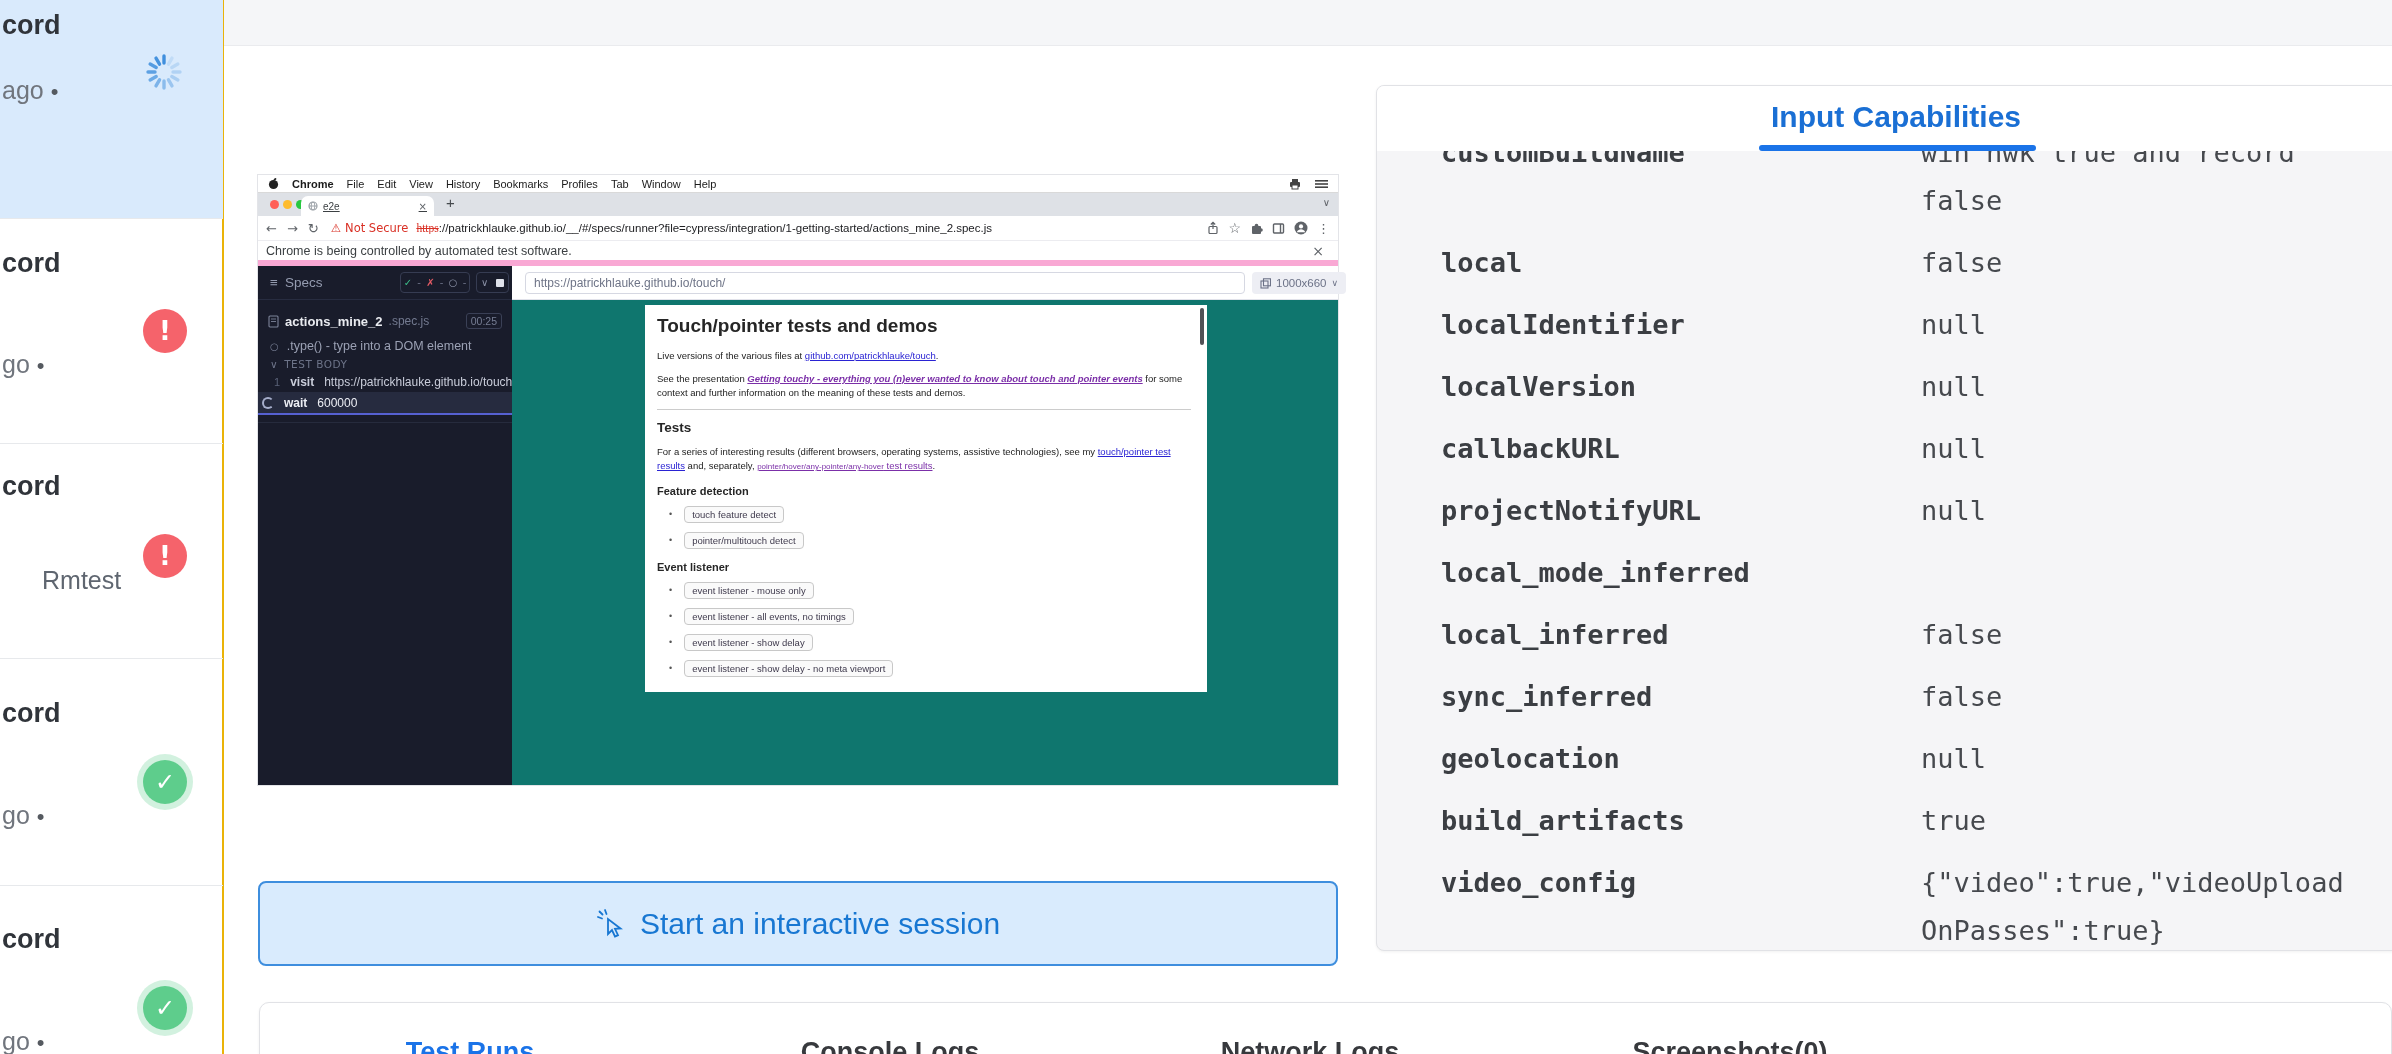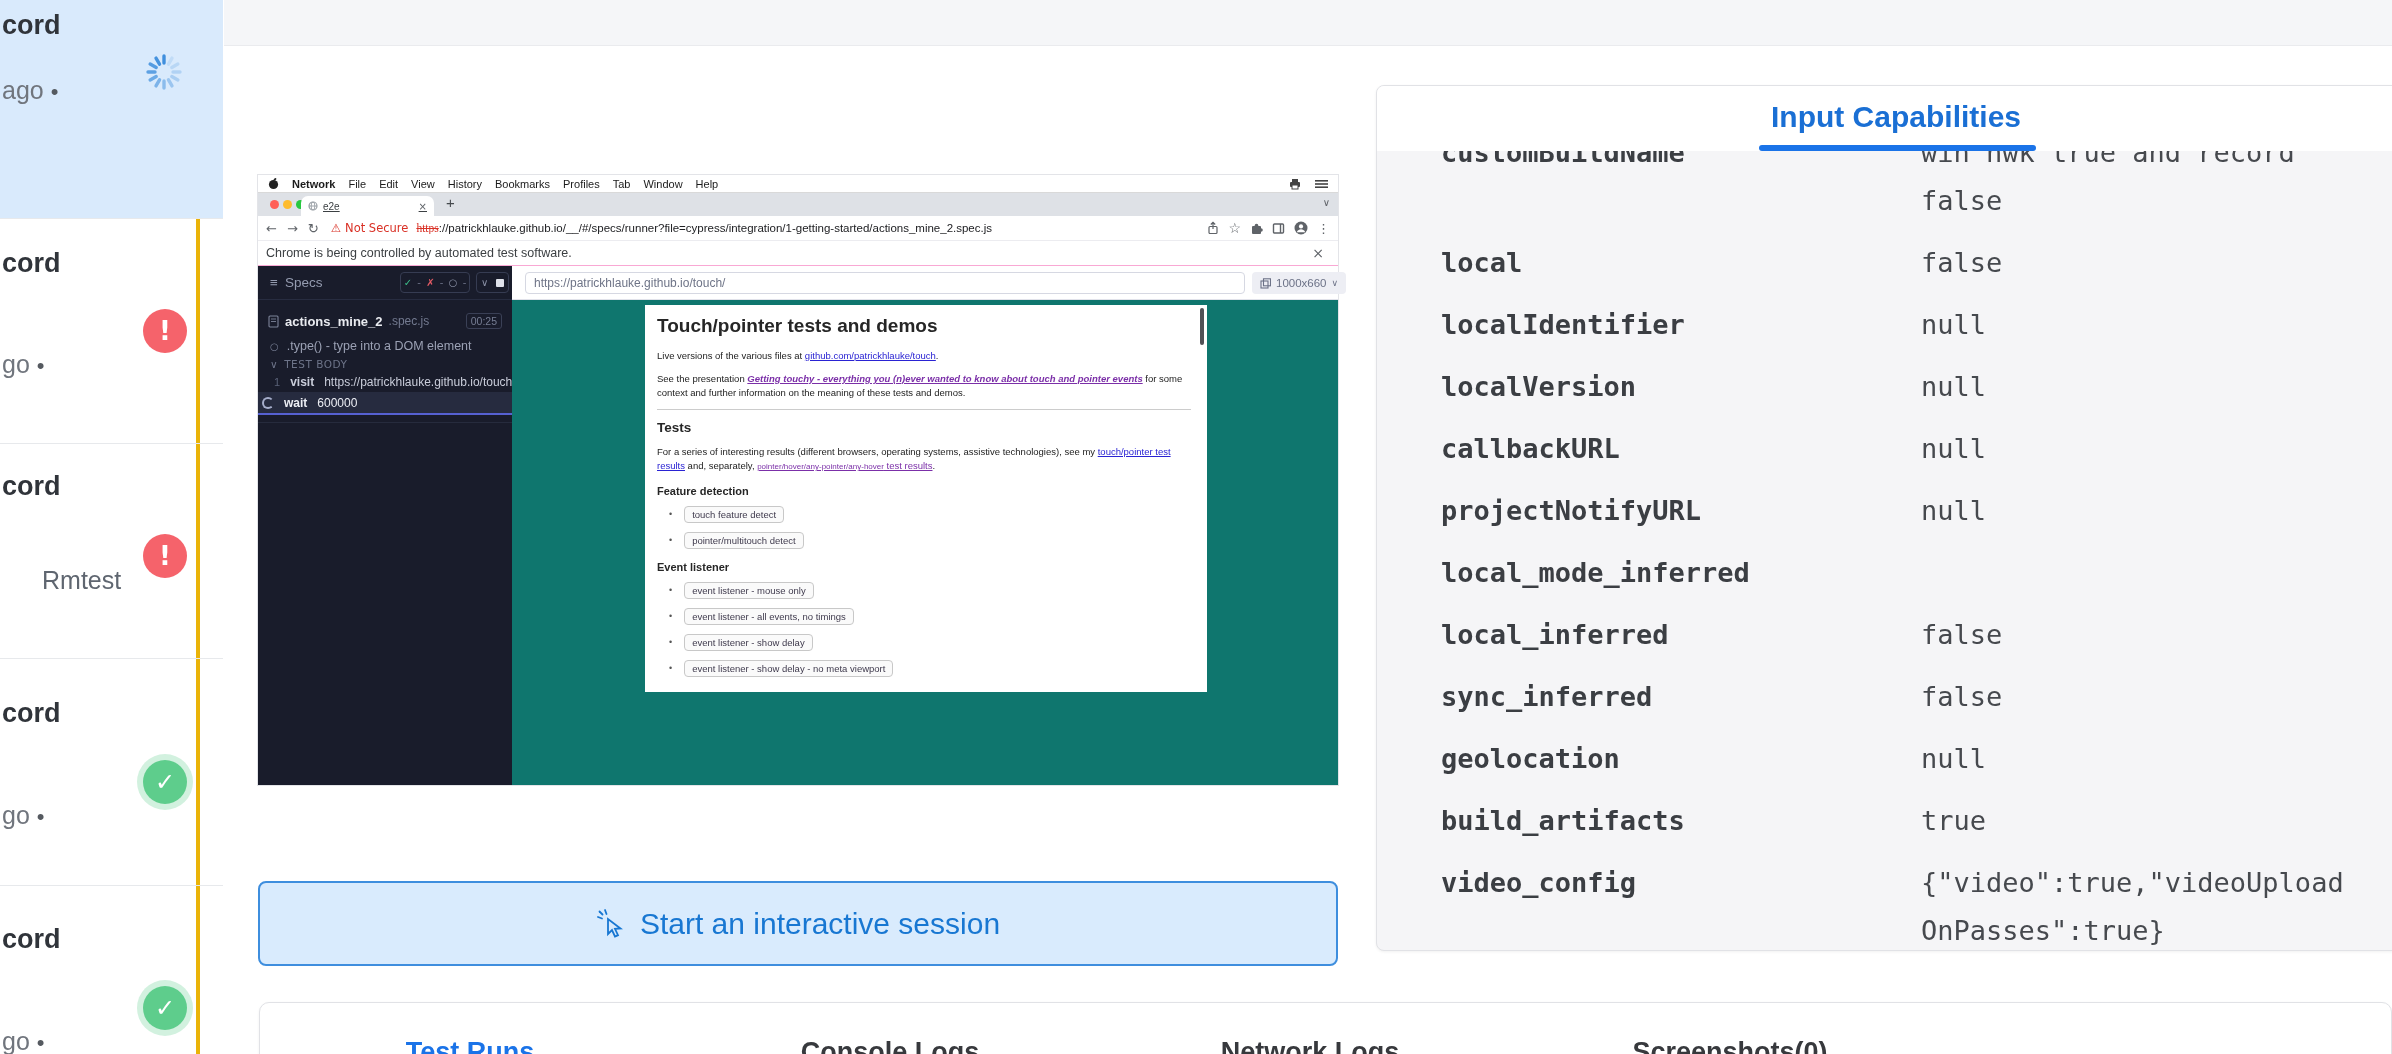--- a/index.html
+++ b/index.html
@@ -5,21 +5,21 @@
   * { margin:0; padding:0; box-sizing:border-box; }
   html,body { width:2392px; height:1054px; overflow:hidden; background:#fff; }
   body { font-family:"Liberation Sans", sans-serif; }
   .stage { position:relative; width:2392px; height:1054px; background:#fff; overflow:hidden; }
   .abs { position:absolute; }
 
   
   .topstrip { left:224px; top:0; width:2168px; height:46px; background:#f5f6f8; border-bottom:1px solid #eaebee; }
 
   
-  .sidebar { left:0; top:0; width:200px; height:1054px; background:#fff; border-right:4px solid #eab308;padding-left:24px; }
+  .sidebar { left:0; top:0; width:224px; height:1054px; background:#fff; border-right:2px solid #eab308;padding-left:24px; }
   .sb-item { position:absolute; left:0; width:223px; cursor:pointer; }
   .sb-item.sel { background:#d9eafc; }
   .sb-item.bordered { border-top:1px solid #e7e9ec; }
   .sb-title { position:absolute; left:2px; font-size:27px; font-weight:bold; color:#30343a; white-space:nowrap; }
   .sb-sub { position:absolute; left:2px; font-size:25px; color:#70757d; white-space:nowrap; }
   .sb-sub .dot { color:#555a60; font-size:22px; }
   .badge { position:absolute; width:44px; height:44px; border-radius:50%; display:flex; align-items:center; justify-content:center; color:#fff; font-weight:bold; font-family:"DejaVu Sans",sans-serif; }
   .badge.err { background:#f5636b; font-size:26px; }
   .badge.ok { background:#5ecd8c; font-size:24px; box-shadow:0 0 0 6px rgba(94,205,140,.28); }
 
@@ -35,21 +35,21 @@
   .tab .tclose { margin-left:auto; color:#5f6368; font-size:10px; font-family:"DejaVu Sans",sans-serif; }
   .newtab { position:absolute; left:188px; top:1px; font-size:15px; color:#45494d; }
   .tchev { position:absolute; right:8px; top:4px; font-size:10px; color:#5f6368; font-family:"DejaVu Sans",sans-serif; }
   .addressbar { position:absolute; left:0; top:41px; width:100%; height:25px; background:#fff; border-bottom:1px solid #ececf0; display:flex; align-items:center; padding:0 8px; font-size:11.5px; }
   .navic { color:#5f6368; font-size:13px; margin-right:10px; font-family:"DejaVu Sans",sans-serif; }
   .nsbadge { color:#d93025; display:flex; align-items:center; gap:4px; margin:0 8px 0 2px; font-family:"DejaVu Sans",sans-serif; }
   .urltext { color:#202124; white-space:nowrap; overflow:hidden; }
   .urltext .scheme { color:#d93025; text-decoration:line-through;font-family:Liberation Serif, serif; }
   .abicons { margin-left:auto; display:flex; align-items:center; gap:9px; }
   .abicons .gi { color:#5f6368; font-size:12px; font-family:"DejaVu Sans",sans-serif; }
-  .infobar { position:absolute; left:0; top:66px; width:100%; height:25px; background:#fff; border-bottom:1px solid #f9a8d4; display:flex; align-items:center; padding:0 8px; font-size:12.5px; color:#3c4043; }
+  .infobar { position:absolute; left:0; top:66px; width:100%; height:25px; background:#fff; border-bottom:6px solid #f9a8d4; display:flex; align-items:center; padding:0 8px; font-size:12.5px; color:#3c4043; }
   .infobar .ibclose { margin-left:auto; margin-right:6px; color:#5f6368; font-size:14px; font-family:"DejaVu Sans",sans-serif; }
 
   .runner { position:absolute; left:0; top:91px; width:100%; height:519px; }
   .cy-side { position:absolute; left:0; top:0; width:254px; height:519px; background:#191c2b; color:#9aa1b6; }
   .cy-tools { position:relative; height:34px; border-bottom:1px solid #272c40; }
   .cy-specs-label { position:absolute; left:12px; top:9px; font-size:13.5px; color:#959cb0; display:flex; gap:7px; align-items:center; }
   .cy-g1 { position:absolute; left:142px; top:6px; width:70px; height:21px; border:1px solid #363c52; border-radius:4px; display:flex; align-items:center; justify-content:space-around; font-size:10px; font-family:"DejaVu Sans",sans-serif; }
   .cy-g2 { position:absolute; left:218px; top:6px; width:33px; height:21px; border:1px solid #363c52; border-radius:4px; display:flex; align-items:center; justify-content:space-around; font-size:10px; font-family:"DejaVu Sans",sans-serif; }
   .st-pass { color:#3cbf8a; } .st-fail { color:#e45b64; } .st-pend { color:#8a90a5; } .st-dash { color:#6b7186; }
   .stopsq { width:8px; height:8px; background:#dfe2ea; border-radius:1px; }
@@ -182,21 +182,21 @@
     </div>
   </aside>
 
   <section class="abs browser">
 
     <div class="menubar">
       <svg width="11" height="13" viewBox="0 0 11 13">
         <circle cx="5.5" cy="7.5" r="4.6" fill="#222"></circle>
           <ellipse cx="7" cy="2.3" rx="1.6" ry="1" fill="#222" transform="rotate(-35 7 2.3)"></ellipse>
       </svg>
-      <span class="mi chrome">Network</span>
+      <span class="mi chrome">Chrome</span>
       <span class="mi">File</span>
       <span class="mi">Edit</span>
       <span class="mi">View</span>
       <span class="mi">History</span>
       <span class="mi">Bookmarks</span>
       <span class="mi">Profiles</span>
       <span class="mi">Tab</span>
       <span class="mi">Window</span>
       <span class="mi">Help</span>
       <span class="spacer"></span>

